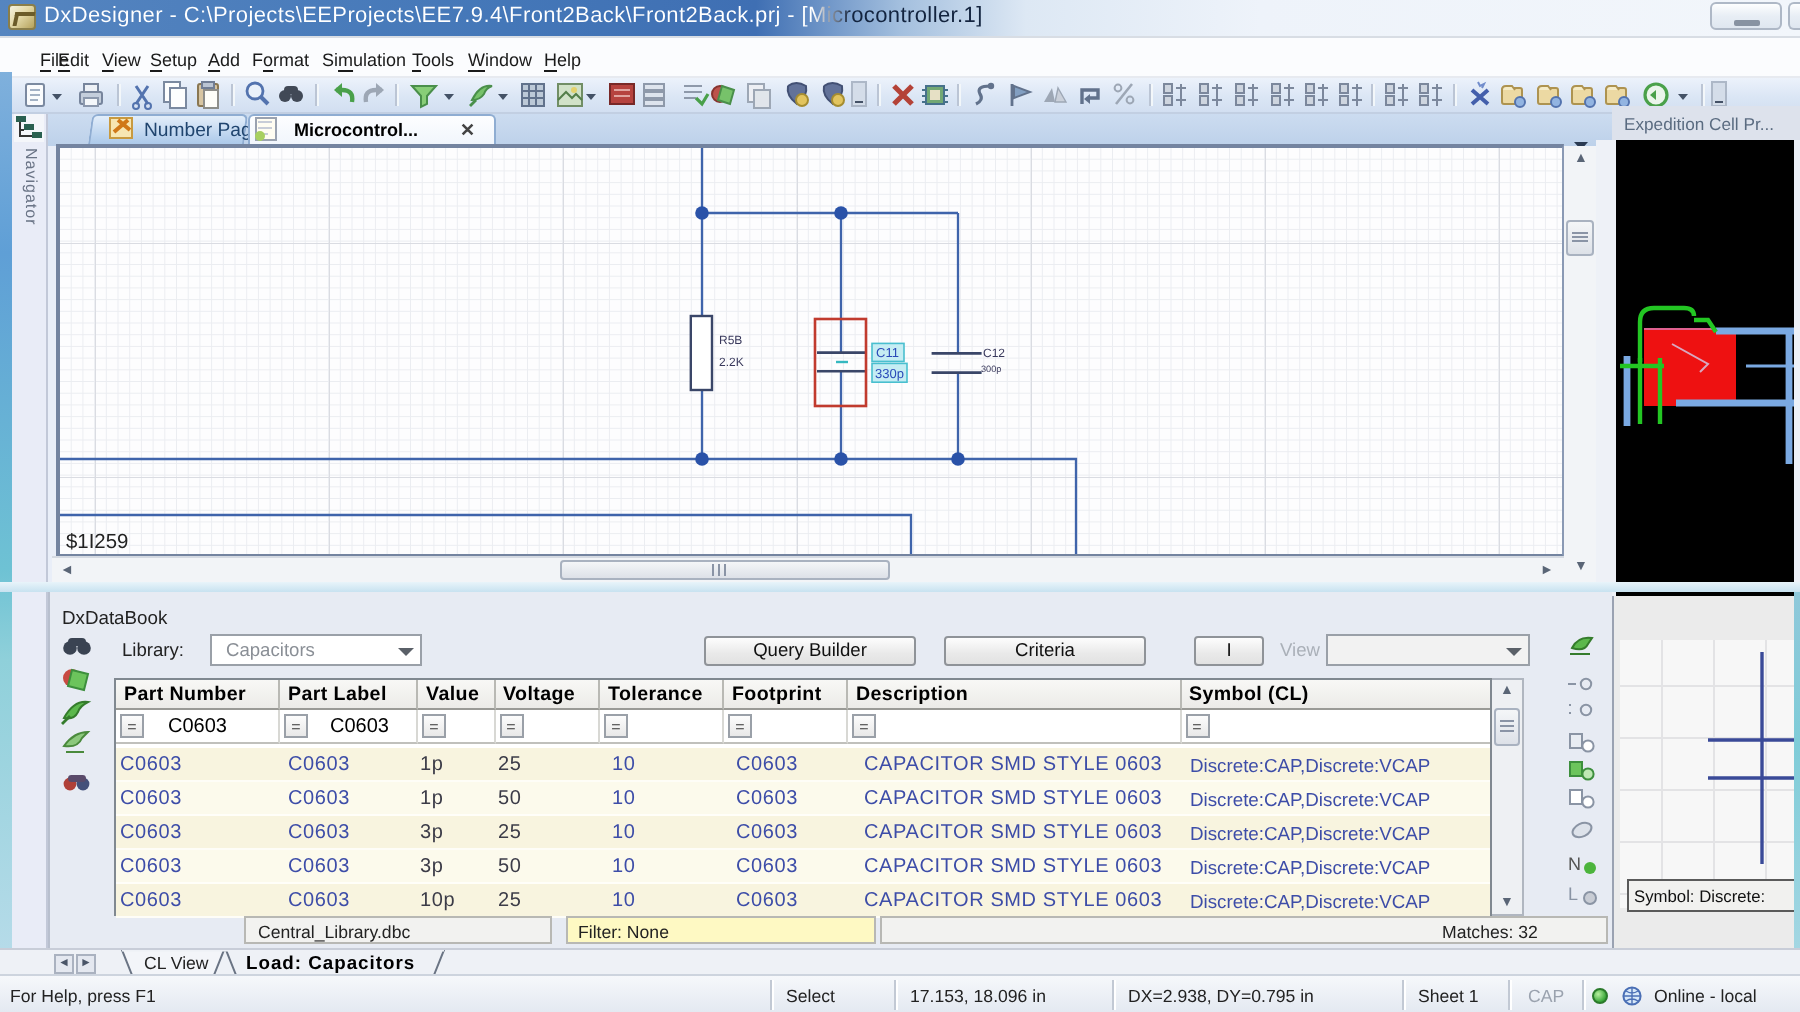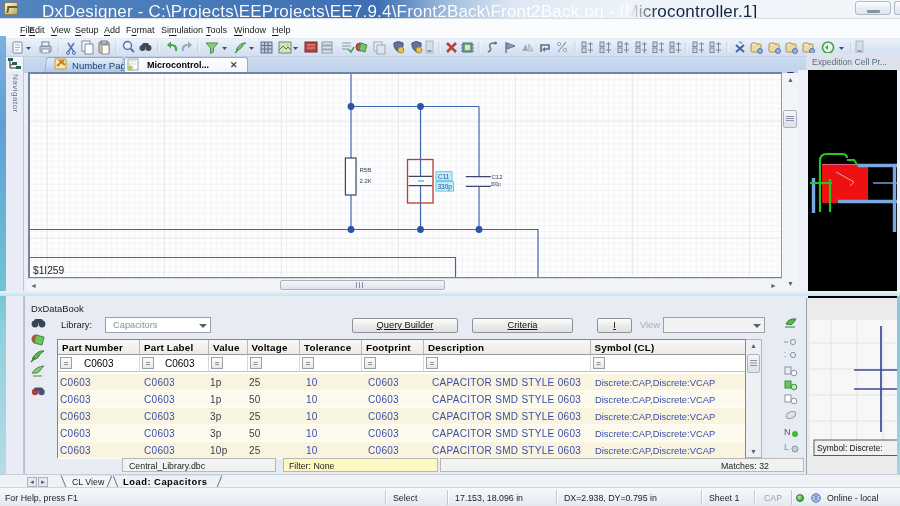--- a/index.html
+++ b/index.html
@@ -1,20 +1,20 @@
 <!DOCTYPE html>
 <html><head><meta charset="utf-8">
 <style>
 *{margin:0;padding:0;box-sizing:border-box;}
 html,body{width:900px;height:506px;overflow:hidden;font-family:"Liberation Sans",sans-serif;}
 #win{position:relative;width:900px;height:506px;background:#e9eef8;overflow:hidden;}
 .abs{position:absolute;}
 
 #title{left:0;top:0;width:900px;height:18px;background:linear-gradient(90deg,#5585c0 0,#4477b8 28%,#3f6fb3 42%,#a3bfde 50%,#dde8f4 57%,#eef3fa 70%,#f2f6fb 100%);}
-#titletext{left:22px;top:2px;font-size:17px;letter-spacing:.2px;background:linear-gradient(90deg,#ffffff 0 82%,#13243f 86%);-webkit-background-clip:text;background-clip:text;color:transparent;white-space:nowrap;margin-left:20px;}
+#titletext{left:22px;top:2px;font-size:11px;letter-spacing:.2px;background:linear-gradient(90deg,#ffffff 0 82%,#13243f 86%);-webkit-background-clip:text;background-clip:text;color:transparent;white-space:nowrap;}
 #appico{left:4px;top:2px;width:14px;height:13px;background:linear-gradient(135deg,#f5f2e0 0%,#e3d9a8 45%,#b5a25c 100%);border:1px solid #8a7e4a;border-radius:2px;}
 #appico:after{content:"";position:absolute;left:2px;top:3px;width:8px;height:5px;border-left:2px solid #6b5c2a;border-top:2px solid #6b5c2a;transform:skewX(-12deg);}
 .winbtn{top:1px;height:14px;background:linear-gradient(#fdfefe,#e8eef5 50%,#dfe7f0);border:1px solid #aeb8c6;border-radius:3px;}
 #btnmin{left:855px;width:36px;}
 #btnmin:after{content:"";position:absolute;left:11px;top:8px;width:13px;height:3px;background:#8893a2;border-radius:1px;}
 #btnmax{left:894px;width:6px;border-right:none;border-radius:3px 0 0 3px;}
 
 #menubar{left:0;top:18px;width:900px;height:21px;background:#fbfcfe;border-top:1px solid #d8dde4;border-bottom:1px solid #e7eaf0;font-size:9px;color:#1a1a1a;}
 #menubar span{position:absolute;top:6px;}
 #menubar u{text-decoration-thickness:.8px;text-underline-offset:1.5px;}
@@ -44,21 +44,21 @@
 
 #rptitle{left:806px;top:53px;width:94px;height:17px;background:#dde2ec;font-size:8.6px;color:#5a6b80;}
 #rpblack{left:808px;top:70px;width:89px;height:232px;background:#000;}
 #rightedge{left:897px;top:295px;width:3px;height:193px;background:linear-gradient(#8fc8da,#7fccd8 40%,#a8d8e4);}#rightlight{left:897px;top:70px;width:3px;height:225px;background:#edf1f8;}
 #gap1{left:798px;top:70px;width:10px;height:232px;background:#eef1f7;}
 
 #splitter{left:0;top:291px;width:900px;height:5px;background:linear-gradient(#e8f4fa,#c8e2f0);}
 #dbpanel{left:24px;top:296px;width:782px;height:178px;background:#e7ebf3;border-left:1px solid #b8bfce;}
 #dbtitle{left:31px;top:303px;font-size:9.4px;color:#222;}
 
-.btn{background:linear-gradient(#fdfdfd,#e9e9e9 60%,#e2e2e2);border:1px solid #8f9398;border-radius:2px;font-size:9.3px;color:#111;text-align:center;text-decoration:underline;}
+.btn{background:linear-gradient(#fdfdfd,#e9e9e9 60%,#e2e2e2);border:1px solid #8f9398;border-radius:2px;font-size:9.3px;color:#111;text-align:center;}
 .dd{background:#fff;border:1px solid #9aa0a8;font-size:9.3px;color:#8a8f96;}
 .ddarr{position:absolute;width:0;height:0;border-left:4px solid transparent;border-right:4px solid transparent;border-top:4px solid #5a6068;}
 
 #tbl{left:57px;top:339px;width:689px;height:119px;background:#fff;border:1px solid #808890;}
 .hcell{position:absolute;top:0;height:15px;background:linear-gradient(#f8f8f6,#ecebe8);border-right:1px solid #b9b9b4;border-bottom:1px solid #9a9a96;font-size:9.8px;font-weight:bold;color:#000;padding:2px 0 0 4px;letter-spacing:.2px;}
 .frow{position:absolute;top:15px;height:17px;background:#fff;border-right:1px solid #d8d8d4;border-bottom:1px solid #c0c0bc;}
 .eq{position:absolute;left:2px;top:2px;width:12px;height:12px;background:linear-gradient(#fcfcfc,#e8e8e8);border:1px solid #9aa0a8;font-size:8px;text-align:center;line-height:11px;color:#333;}
 .drow{position:absolute;width:687px;height:17px;font-size:10px;color:#3d4da8;letter-spacing:.3px;box-shadow:inset 0 -1px 0 rgba(255,255,252,.8);}
 .dc{position:absolute;top:3px;white-space:nowrap;}
 .dark{color:#3c3c48;}

